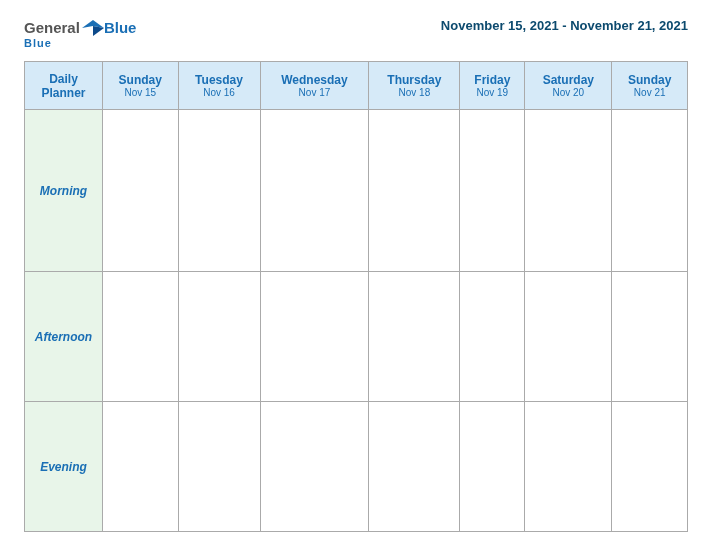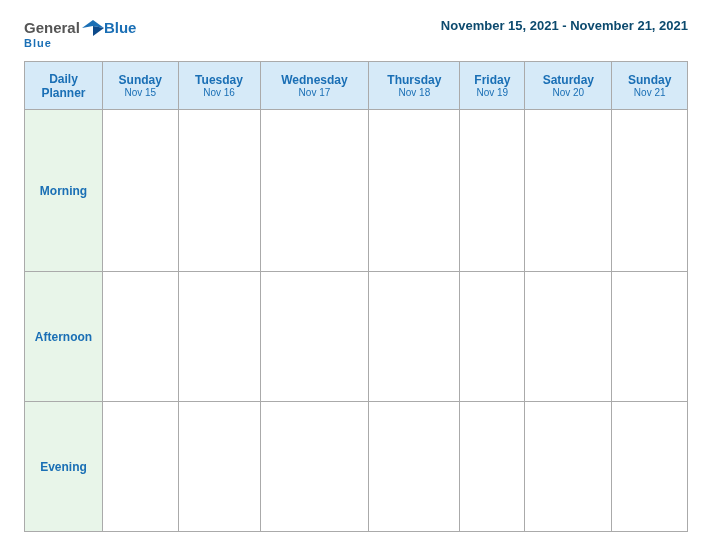--- a/index.html
+++ b/index.html
@@ -109,20 +109,21 @@
       font-weight: bold;
       background: #d6eaf8;
     }
     .time-cell {
       background: #e8f5e9;
       color: #1a6fb5;
       font-size: 12px;
       font-weight: bold;
       width: 78px;
       min-width: 78px;
+      font-style: italic;
     }
     .day-cell {
       background: #fff;
       height: 100%;
     }
     .body-row {
       height: 130px;
     }
     .body-row td {
       vertical-align: top;

